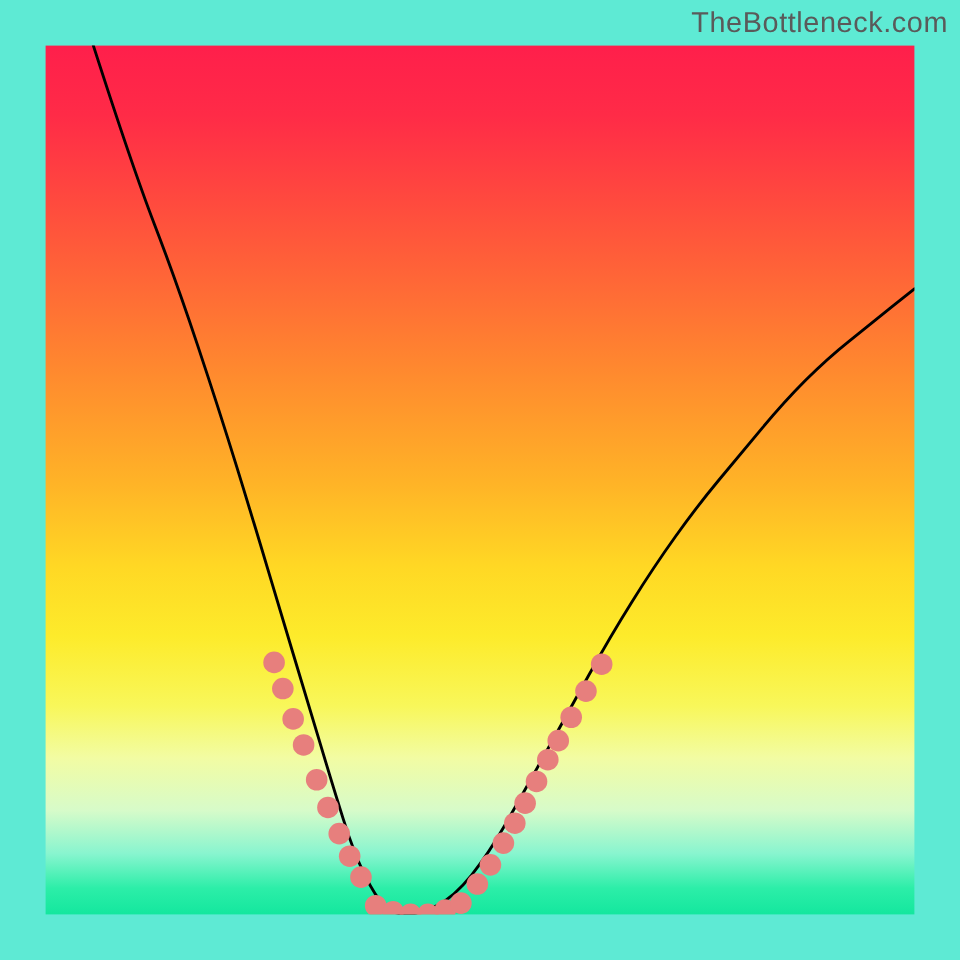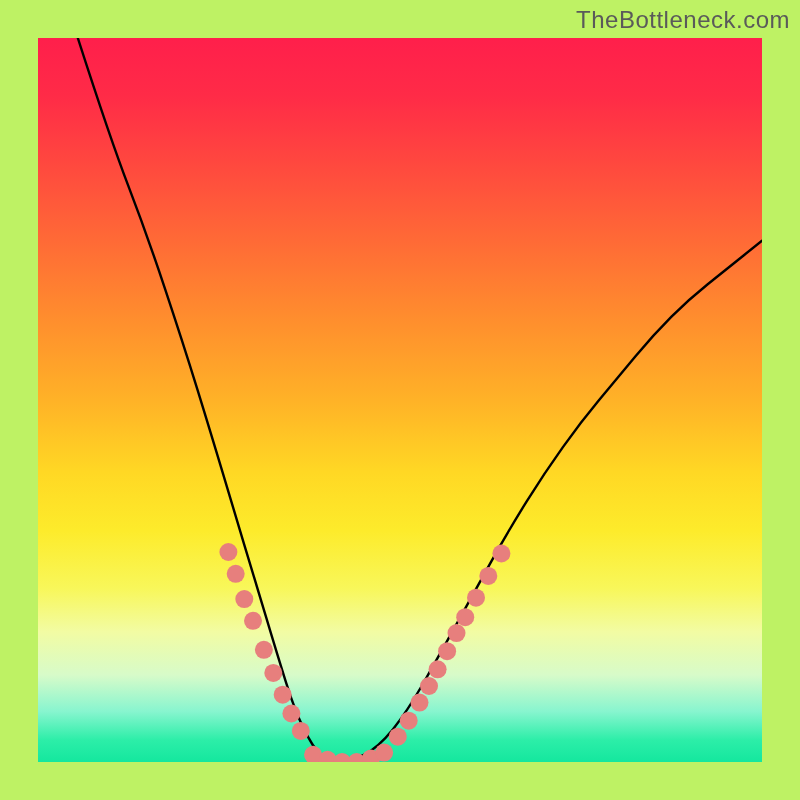--- a/index.html
+++ b/index.html
@@ -8,21 +8,21 @@
     width: 800px;
     height: 800px;
     background: #000;
     font-family: Arial, Helvetica, sans-serif;
     overflow: hidden;
   }
   .frame {
     position: relative;
     width: 800px;
     height: 800px;
-    background: #bef264;
+    background: #5eead4;
   }
   .watermark {
     position: absolute;
     top: 6px;
     right: 10px;
     color: #5a5a5a;
     font-size: 24px;
     font-weight: 500;
     letter-spacing: 0.5px;
     z-index: 10;

